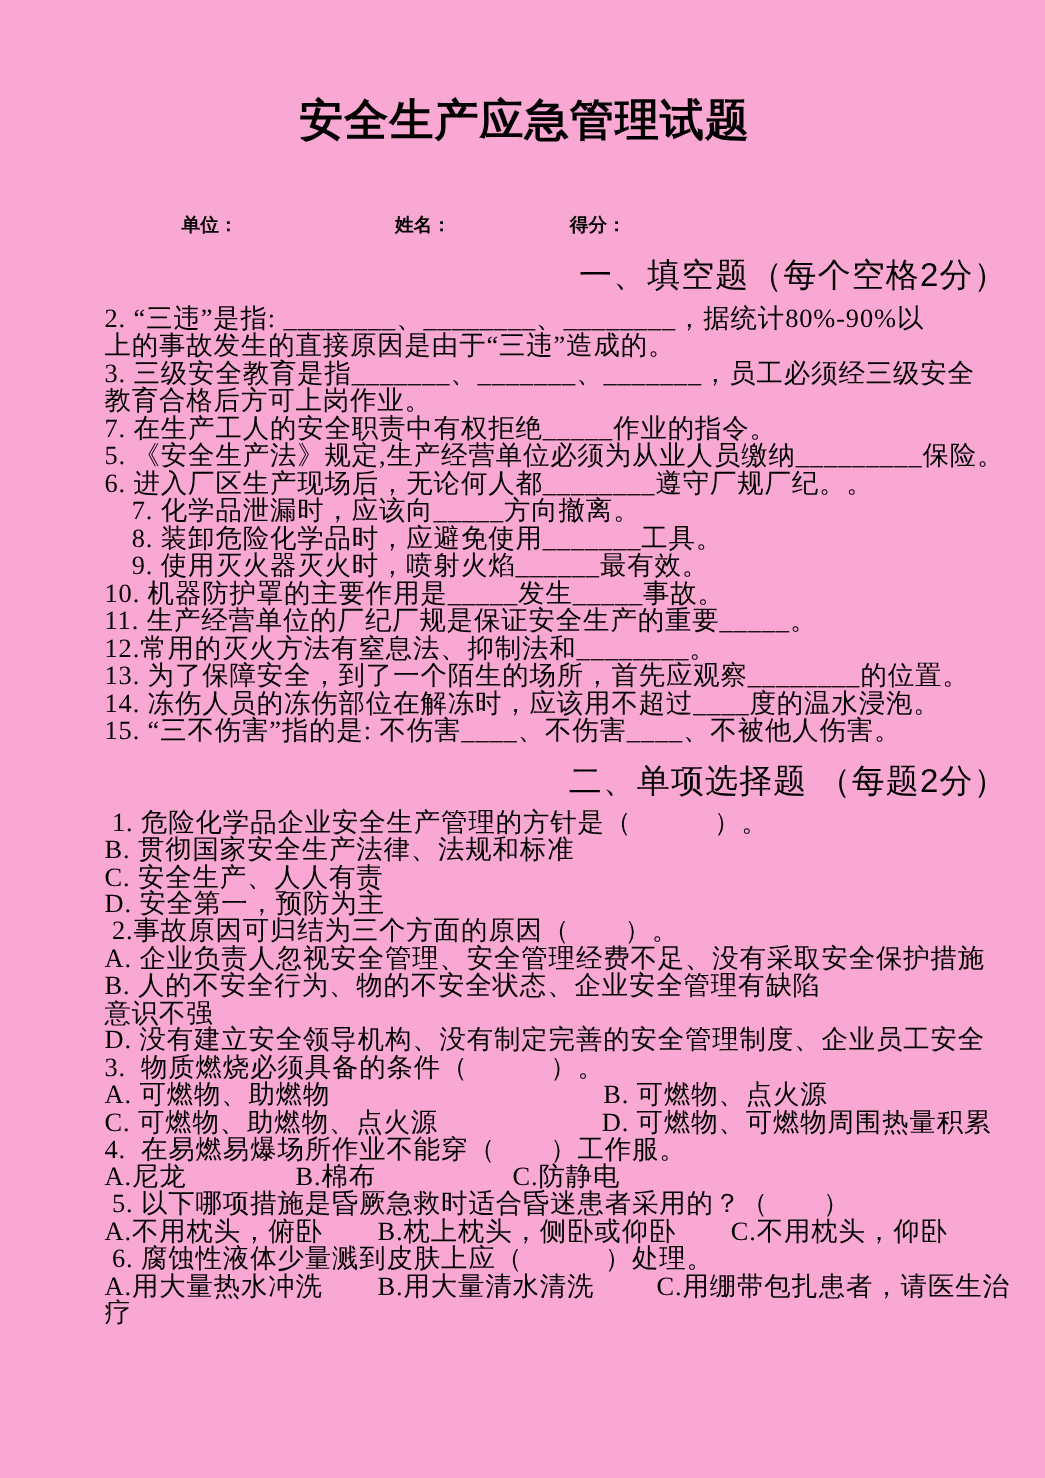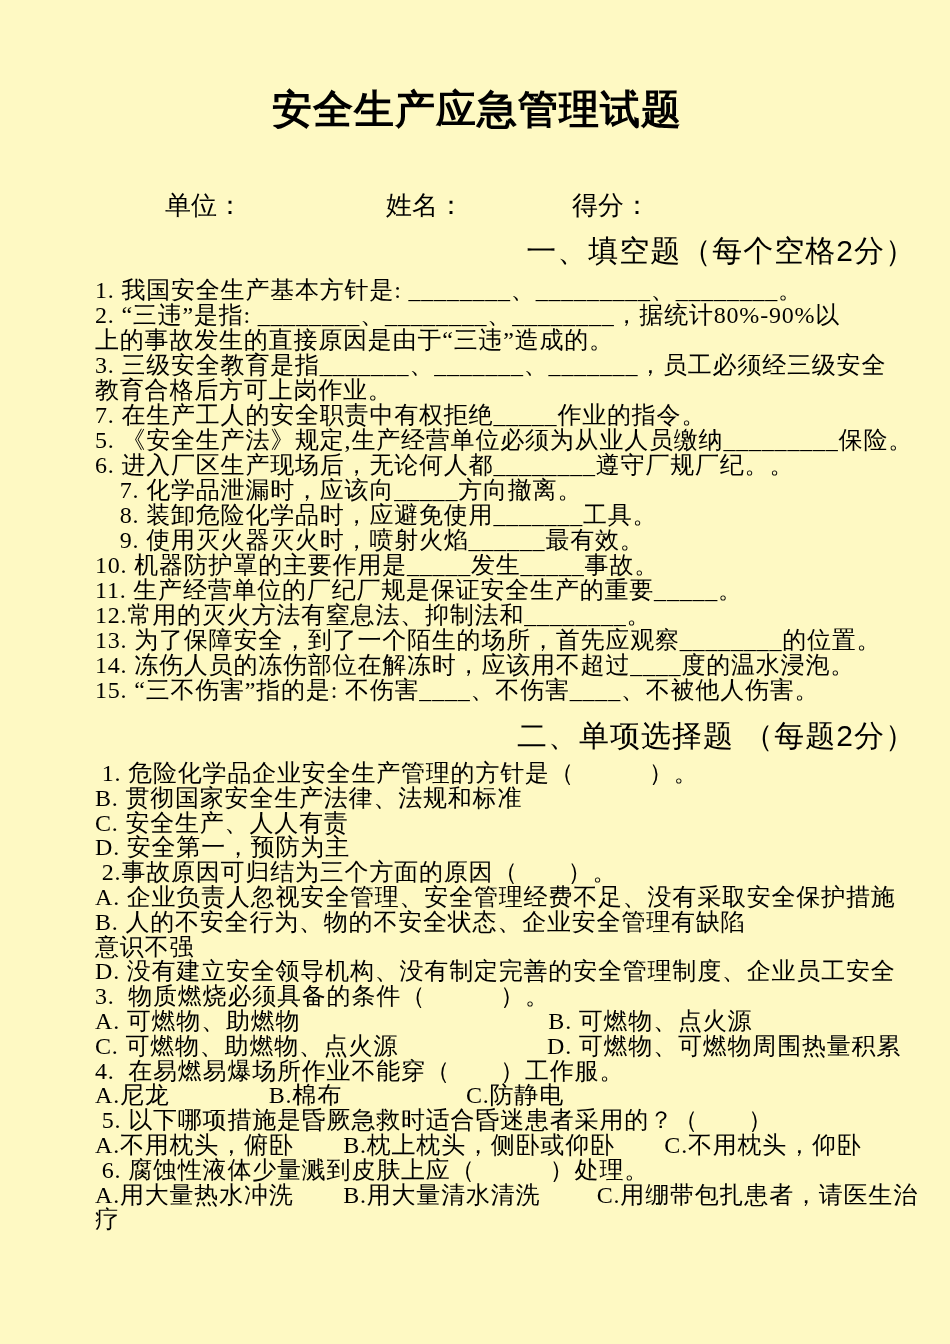--- a/index.html
+++ b/index.html
@@ -1,39 +1,39 @@
 <!DOCTYPE html>
 <html><head>
 <meta charset="utf-8">
 <style>
   html,body{margin:0;padding:0;background:#ffffff;}
   .page{
     position:relative;
     width:950px;height:1344px;
-    background:#fef9c3;color:#000000;
+    background:#f9a8d4;color:#000000;
     box-sizing:border-box;
     padding:86px 34px 0 95px;
     overflow:hidden;
     font-family:"Liberation Serif","DejaVu Serif",serif;
   }
   .title{
     margin:0 0 0 -57px;
     text-align:center;
     font-size:40px;line-height:48px;
     font-weight:bold;
     font-family:"Liberation Serif","DejaVu Serif",serif;
     letter-spacing:1px;
     white-space:pre;
   }
   .header-row{
     display:flex;
     margin-top:56px;
     font-family:"Liberation Sans","DejaVu Sans",sans-serif;
-    font-weight:normal;
-    font-size:26px;line-height:30px;
+    font-weight:bold;
+    font-size:17px;line-height:30px;
     white-space:pre;
   }
   .header-row .unit{margin-left:70px;}
   .header-row .name{margin-left:143px;}
   .header-row .score{margin-left:108px;}
   .sec-heading{
     margin:14px 0 10px 0;
     font-size:30px;line-height:34px;
     font-weight:normal;
     font-family:"Liberation Sans","DejaVu Sans",sans-serif;
@@ -60,21 +60,20 @@
 
   <div class="header-row">
     <span class="unit">单位：</span>
     <span class="name">姓名：</span>
     <span class="score">得分：</span>
   </div>
 
   <h2 class="sec-heading">一、填空题（每个空格2分）</h2>
 
   <div class="fill-lines">
-    <p class="line">1. 我国安全生产基本方针是: ________、_________、________。</p>
     <p class="line">2. “三违”是指: ________、________、________，据统计80%-90%以</p>
     <p class="line">上的事故发生的直接原因是由于“三违”造成的。</p>
     <p class="line">3. 三级安全教育是指_______、_______、_______，员工必须经三级安全</p>
     <p class="line">教育合格后方可上岗作业。</p>
     <p class="line">7. 在生产工人的安全职责中有权拒绝_____作业的指令。</p>
     <p class="line">5. 《安全生产法》规定,生产经营单位必须为从业人员缴纳_________保险。</p>
     <p class="line">6. 进入厂区生产现场后，无论何人都________遵守厂规厂纪。。</p>
     <p class="line">　7. 化学品泄漏时，应该向_____方向撤离。</p>
     <p class="line">　8. 装卸危险化学品时，应避免使用_______工具。</p>
     <p class="line">　9. 使用灭火器灭火时，喷射火焰______最有效。</p>

